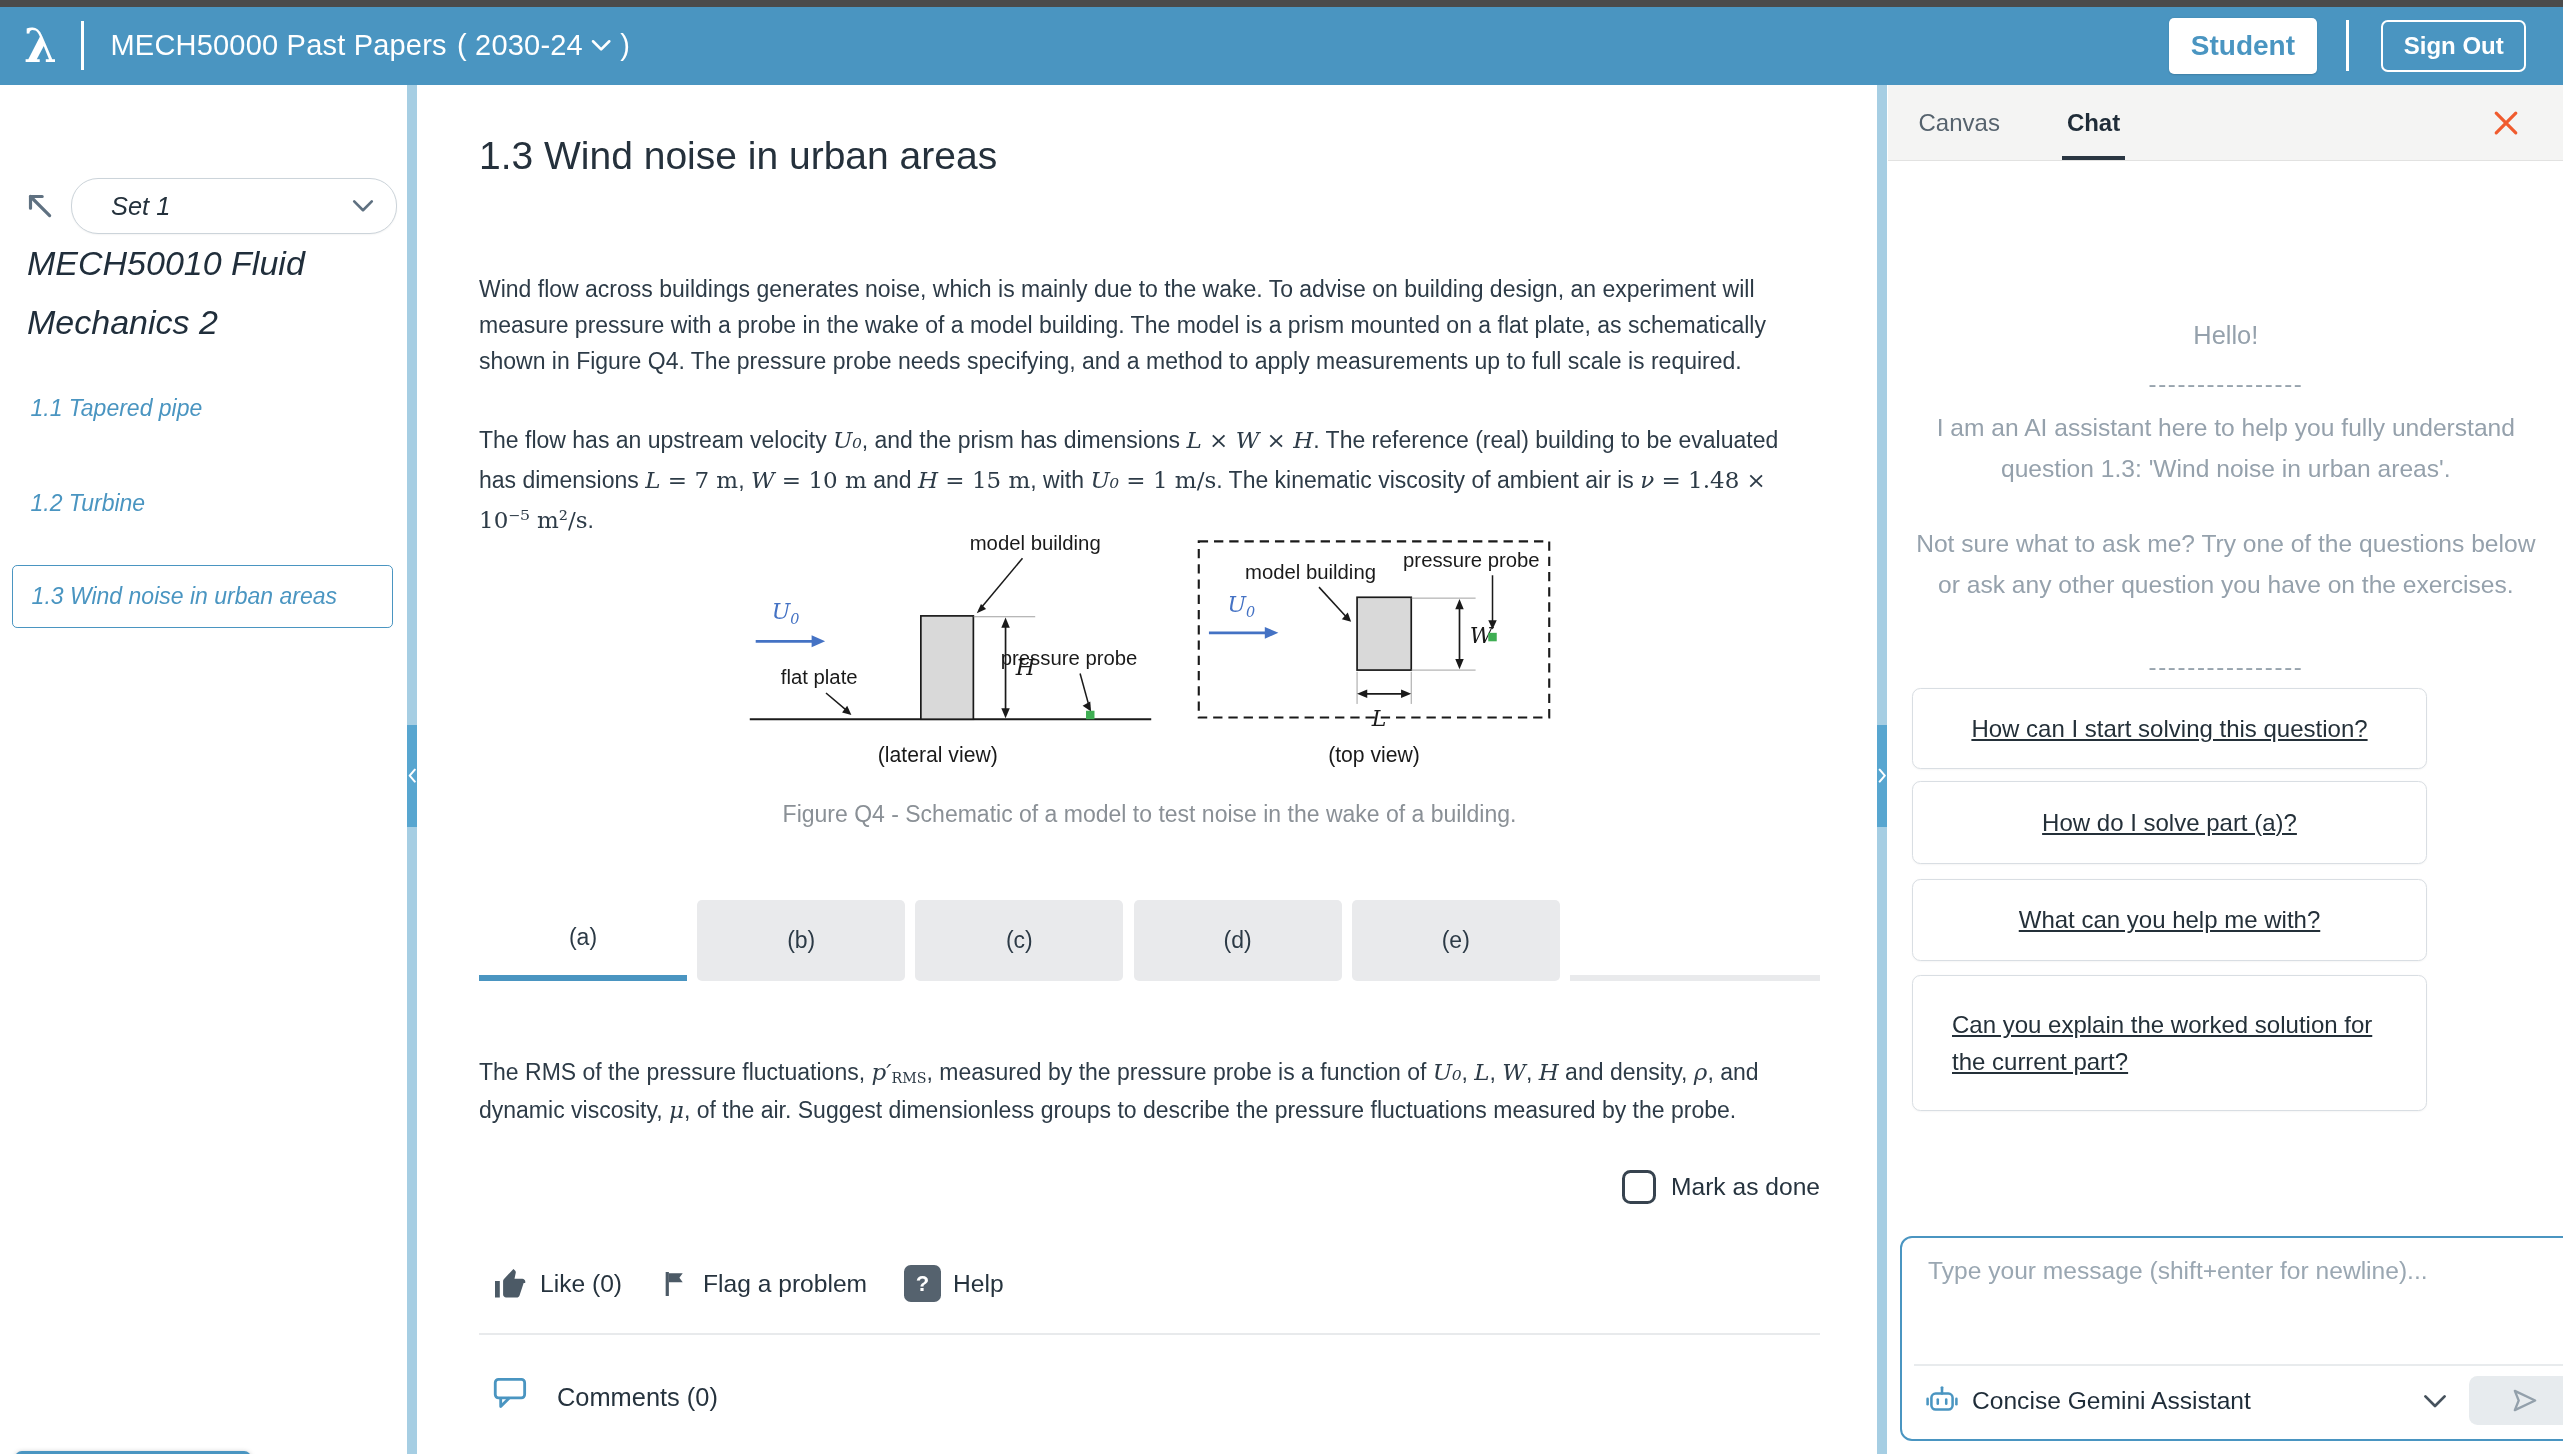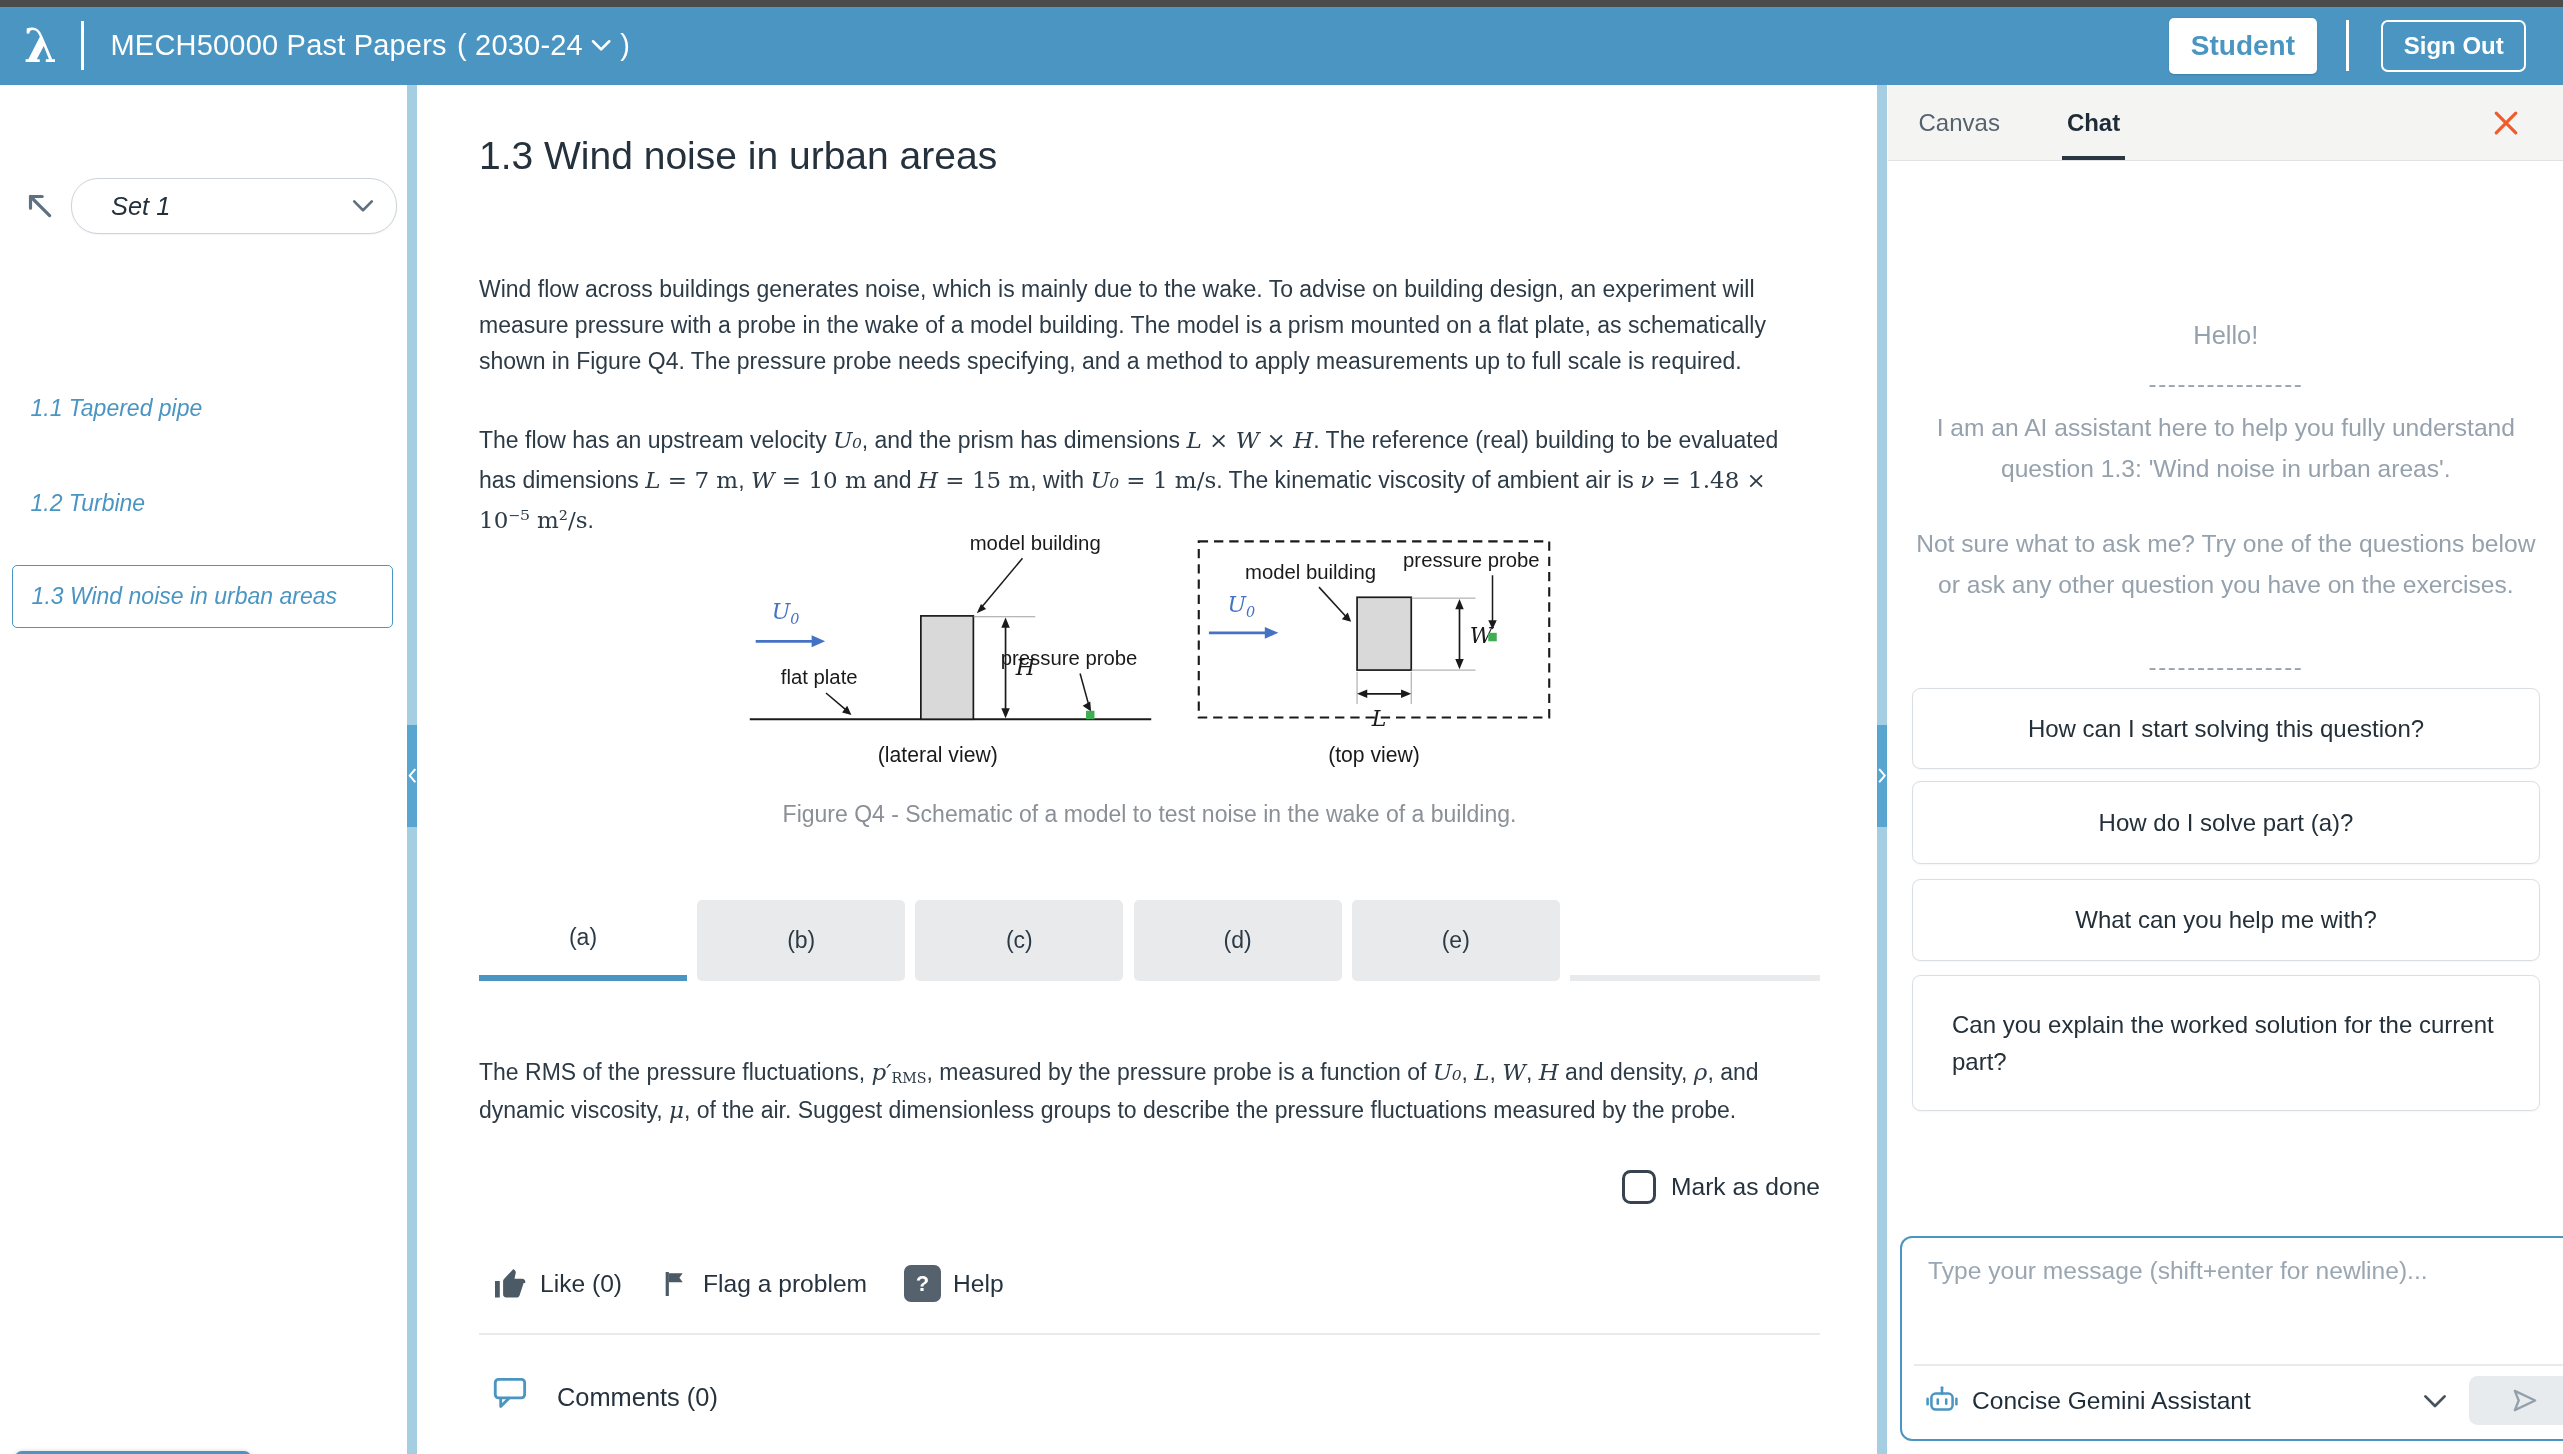--- a/index.html
+++ b/index.html
@@ -76,21 +76,21 @@
   .ptab.active::after{content:"";position:absolute;left:-5.1px;right:-5.1px;bottom:0;height:4.2px;background:#2a3642;}
   .close-x{margin-left:auto;margin-right:42px;cursor:pointer;display:flex;}
   .panel-body{position:absolute;left:0;top:76px;width:100%;height:1293px;}
   .chat-txt{position:absolute;left:15.3px;width:645px;text-align:center;color:#95a1ac;font-size:24.6px;line-height:41px;}
   .chat-txt.greet{top:154px;font-size:25.4px;}
   .chat-dash{position:absolute;left:0;width:100%;text-align:center;color:#97a3ad;font-size:24px;letter-spacing:1.7px;}
   .chat-dash.d1{top:209px;}
   .chat-dash.d2{top:492px;}
   .chat-txt.t1{top:246px;}
   .chat-txt.t2{top:362px;}
-  .sug{position:absolute;left:24px;width:628px;background:#fff;border:1.7px solid #d9dee3;border-radius:8.5px;display:flex;align-items:center;justify-content:center;font-size:24px;color:#243039;text-align:center;cursor:pointer;box-sizing:border-box;box-shadow:0 0.8px 1.7px rgba(0,0,0,.04);}
+  .sug{position:absolute;left:24px;width:515px;background:#fff;border:1.7px solid #d9dee3;border-radius:8.5px;display:flex;align-items:center;justify-content:center;font-size:24px;color:#243039;text-align:center;cursor:pointer;box-sizing:border-box;box-shadow:0 0.8px 1.7px rgba(0,0,0,.04);text-decoration:underline;}
   .sug.s1{top:527px;height:81px;}
   .sug.s2{top:620px;height:83px;}
   .sug.s3{top:718px;height:82px;}
   .sug.s4{top:814px;height:136px;justify-content:flex-start;text-align:left;padding:0 39px;line-height:37px;}
   .inputbox{position:absolute;left:12px;top:1075px;width:695px;height:205px;border:2.5px solid #4a95c1;border-radius:12px;box-sizing:border-box;background:#fff;}
   .inputbox textarea{position:absolute;left:24px;top:17px;width:559px;height:93px;border:none;outline:none;resize:none;font-family:"Liberation Sans",sans-serif;font-size:24.6px;color:#22303a;background:transparent;}
   .inputbox textarea::placeholder{color:#9aa7b2;}
   .in-rule{position:absolute;left:12px;right:12px;bottom:73px;height:1.7px;background:#e8ebed;}
   .in-row{position:absolute;left:22px;right:13.6px;bottom:10.2px;height:56px;display:flex;align-items:center;}
   .assist-name{margin-left:12px;font-size:24.6px;color:#1f2d39;}
@@ -132,20 +132,21 @@
           <path d="M26 26 8 8" fill="none" stroke="#5f7181" stroke-width="3" stroke-linecap="round"></path>
           <path d="M8 19V8h11" fill="none" stroke="#5f7181" stroke-width="3" stroke-linecap="round" stroke-linejoin="round"></path>
         </svg>
     </div>
     <div class="set-select">
       <span class="val">Set 1</span>
       <svg width="22" height="13.6" viewBox="0 0 20 12">
           <path d="M2 2l8 8 8-8" fill="none" stroke="#5f7181" stroke-width="2.4" stroke-linecap="round" stroke-linejoin="round"></path>
         </svg>
     </div>
+    <div class="course-title">MECH50010 Fluid Mechanics 2</div>
     <div class="side-link i1">1.1 Tapered pipe</div>
     <div class="side-link i2">1.2 Turbine</div>
     <div class="side-sel">1.3 Wind noise in urban areas</div>
     <button class="btn-download">
       
       
     </button>
   </aside>
 
   <div class="vdivider dl">

